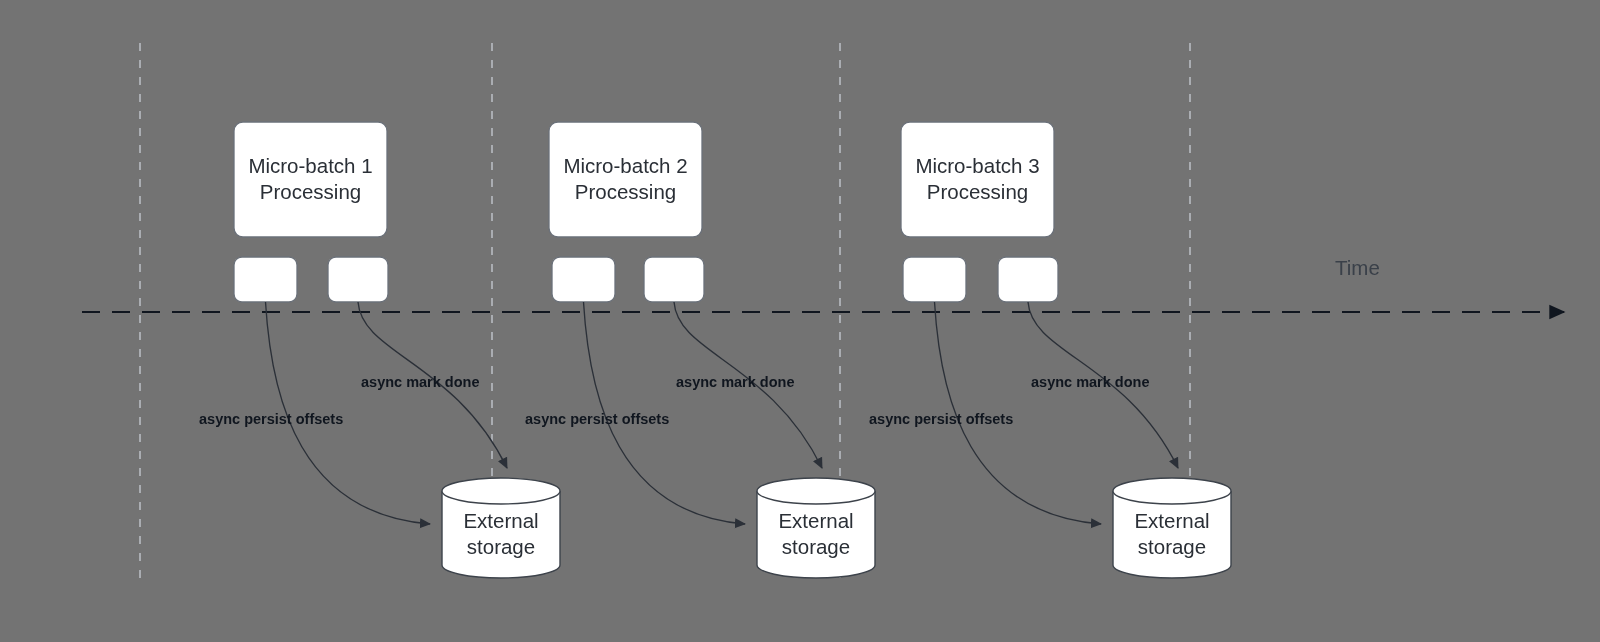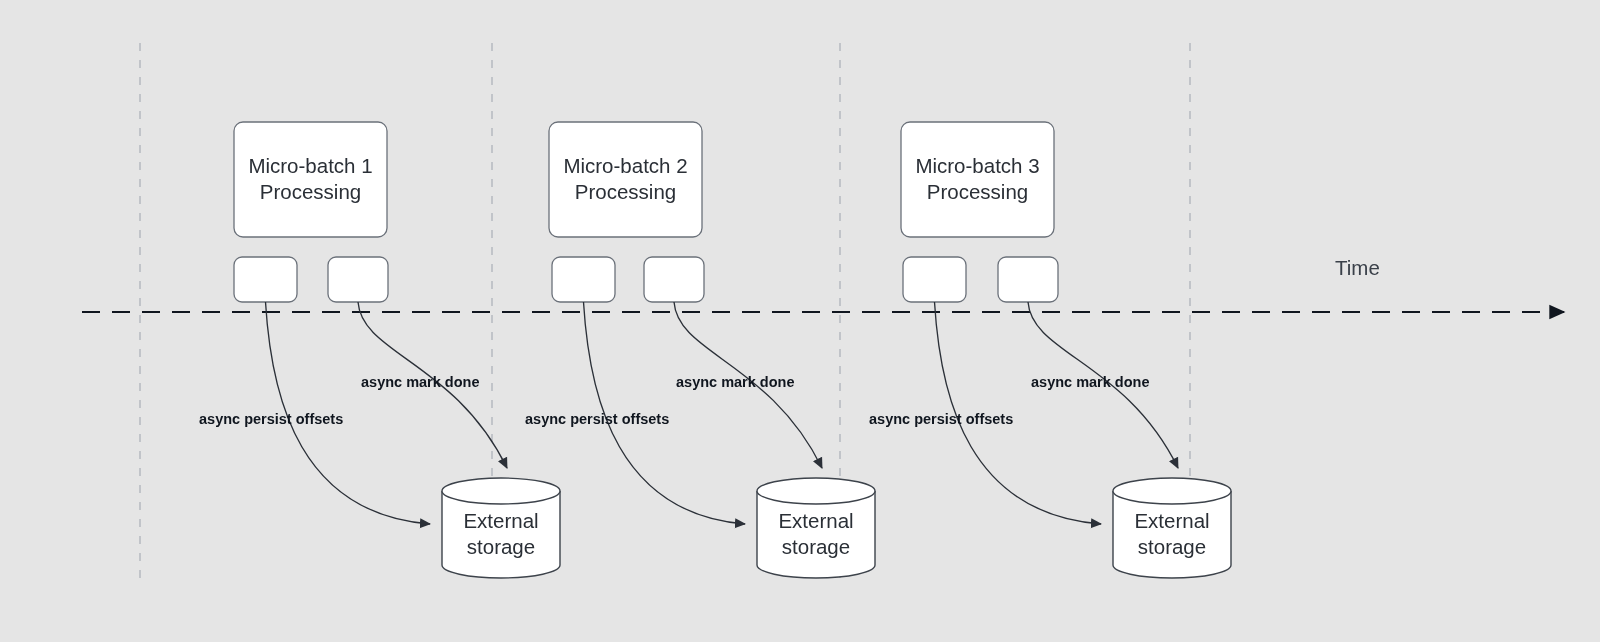--- a/index.html
+++ b/index.html
@@ -7,21 +7,21 @@
     padding: 0;
     background: #ffffff;
   }
   body {
     font-family: "Liberation Sans", sans-serif;
   }
   #canvas {
     position: relative;
     width: 1600px;
     height: 642px;
-    background: #e5e5e5;
+    background: #737373;
     overflow: hidden;
   }
   #diagram-svg {
     position: absolute;
     left: 0;
     top: 0;
     width: 1600px;
     height: 642px;
   }
   .proc-label {

